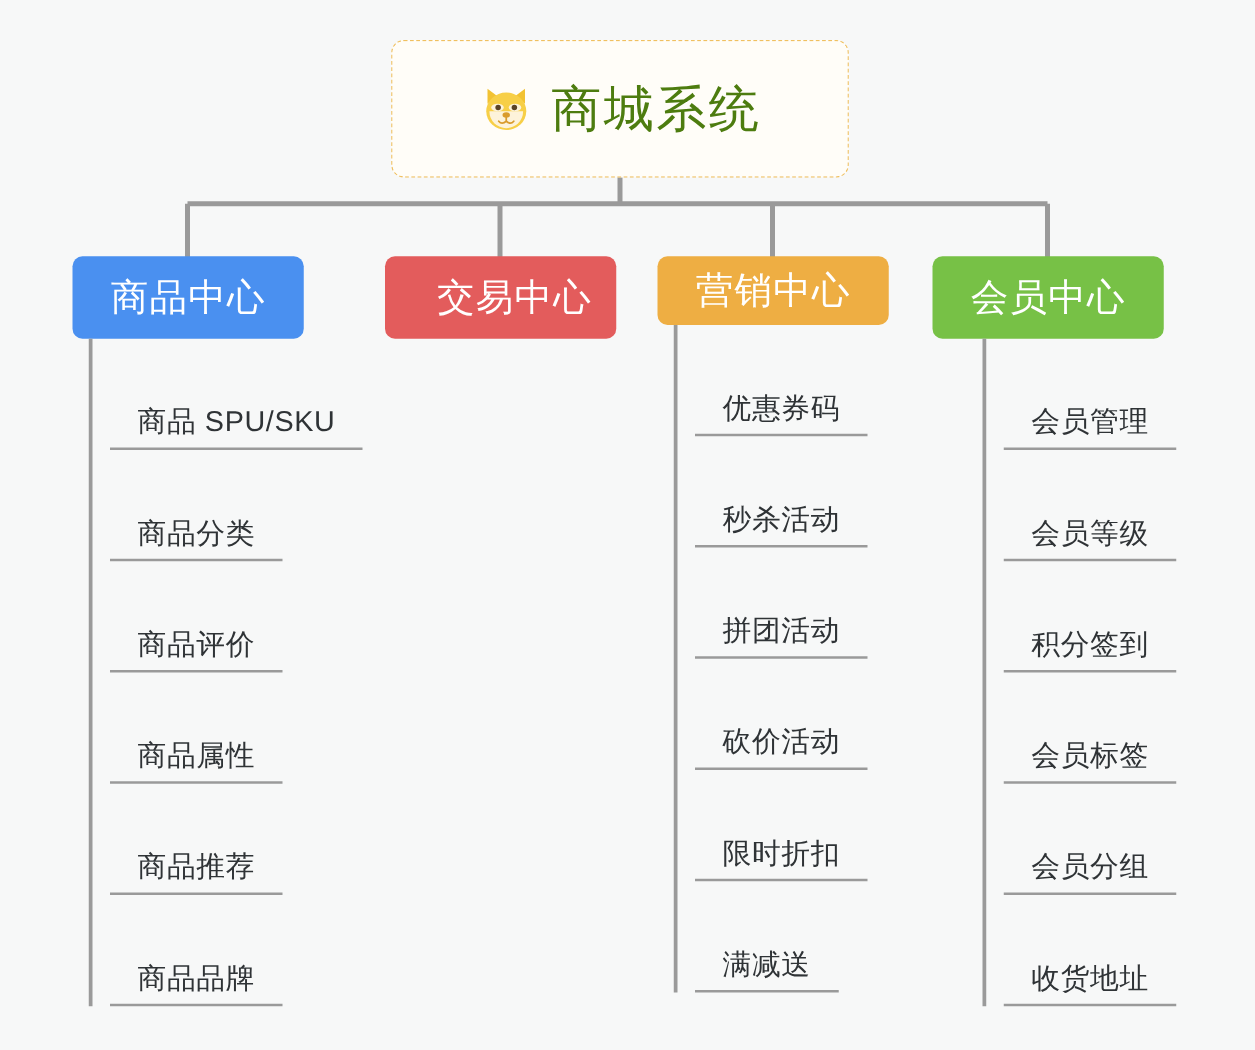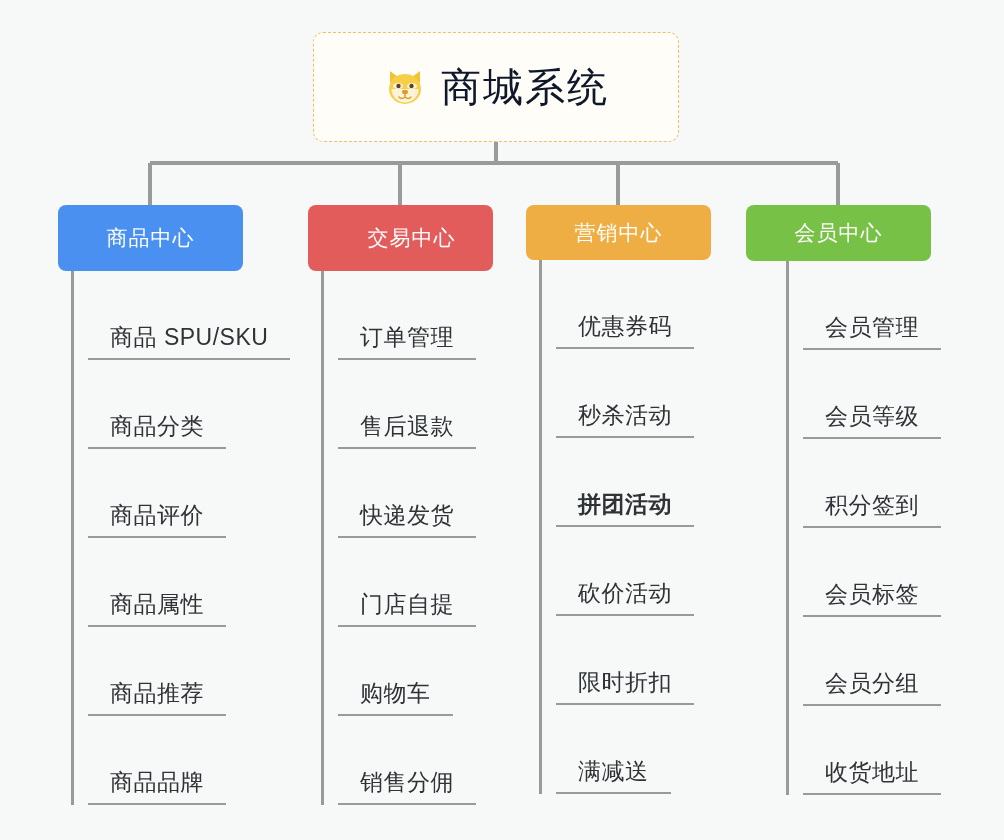--- a/index.html
+++ b/index.html
@@ -63,21 +63,21 @@
   }
 
   
   .column {
     position: absolute;
     top: 205px;
   }
   .cat-header {
     border-radius: 8px;
     color: #ffffff;
-    font-size: 21px;
+    font-size: 30px;
     display: flex;
     align-items: center;
     justify-content: center;
     box-sizing: border-box;
     letter-spacing: 1px;
   }
 
   
   .leaves {
     position: relative;
@@ -104,21 +104,21 @@
 
   
   #col-0 { left: 58px;  width: 250px; }
   #col-1 { left: 308px; width: 220px; }
   #col-2 { left: 526px; width: 220px; }
   #col-3 { left: 746px; width: 220px; }
 
   #col-0 .cat-header { width: 185px; height: 66px; background: #4a90f0; }
   #col-1 .cat-header { width: 185px; height: 66px; background: #e35c5c; }
   #col-2 .cat-header { width: 185px; height: 55px; background: #eeae43; }
-  #col-3 .cat-header { width: 185px; height: 56px; background: #77c146; }
+  #col-3 .cat-header { width: 185px; height: 66px; background: #77c146; }
 
   #col-0 .leaves { margin-left: 13px; }
   #col-1 .leaves { margin-left: 13px; }
   #col-2 .leaves { margin-left: 13px; }
   #col-3 .leaves { margin-left: 13px; }
 </style>
 </head>
 <body style="background: rgb(247, 248, 248);">
 
 <div id="mindmap">
@@ -143,21 +143,21 @@
         <ellipse cx="22" cy="24" rx="16" ry="15" fill="#f7cf47"></ellipse>
         <path d="M8.5 24 a13.5 13.5 0 0 0 27 0 z" fill="#fdf3da"></path>
         <ellipse cx="15" cy="21" rx="5" ry="3" fill="#fdf3da"></ellipse>
         <ellipse cx="29" cy="21" rx="5" ry="3" fill="#fdf3da"></ellipse>
         <ellipse cx="15.5" cy="21" rx="2.2" ry="2.2" fill="#5a4327"></ellipse>
         <ellipse cx="28.5" cy="21" rx="2.2" ry="2.2" fill="#5a4327"></ellipse>
         <ellipse cx="22" cy="27" rx="3" ry="2.2" fill="#d99b2c"></ellipse>
         <path d="M22 29 L22 32 M22 32 q-3.5 3 -6 0 M22 32 q3.5 3 6 0" stroke="#d99b2c" stroke-width="1.4" fill="none" stroke-linecap="round"></path>
       </svg>
     </span>
-    <span class="root-title" style="color: #0f172a;">商城系统</span>
+    <span class="root-title" style="color: #4d7c0f;">商城系统</span>
   </div>
 
   <div class="column" id="col-0">
     <div class="cat-header" style="background: rgb(74, 144, 240);">商品中心</div>
     <div class="leaves" style="border-left-color: rgb(154, 154, 154);">
       <div class="leaf">
           <span class="leaf-label" style="border-bottom-color: rgb(154, 154, 154);">商品 SPU/SKU</span>
         </div>
       <div class="leaf">
           <span class="leaf-label" style="border-bottom-color: rgb(154, 154, 154);">商品分类</span>
@@ -172,53 +172,33 @@
           <span class="leaf-label" style="border-bottom-color: rgb(154, 154, 154);">商品推荐</span>
         </div>
       <div class="leaf">
           <span class="leaf-label" style="border-bottom-color: rgb(154, 154, 154);">商品品牌</span>
         </div>
     </div>
   </div>
 
   <div class="column" id="col-1">
     <div class="cat-header" style="background: rgb(227, 92, 92); padding-left: 22px;">交易中心</div>
-    <div class="leaves" style="border-left-color: rgb(154, 154, 154);">
-      <div class="leaf">
-          <span class="leaf-label" style="border-bottom-color: rgb(154, 154, 154);">订单管理</span>
-        </div>
-      <div class="leaf">
-          <span class="leaf-label" style="border-bottom-color: rgb(154, 154, 154);">售后退款</span>
-        </div>
-      <div class="leaf">
-          <span class="leaf-label" style="border-bottom-color: rgb(154, 154, 154);">快递发货</span>
-        </div>
-      <div class="leaf">
-          <span class="leaf-label" style="border-bottom-color: rgb(154, 154, 154);">门店自提</span>
-        </div>
-      <div class="leaf">
-          <span class="leaf-label" style="border-bottom-color: rgb(154, 154, 154);">购物车</span>
-        </div>
-      <div class="leaf">
-          <span class="leaf-label" style="border-bottom-color: rgb(154, 154, 154);">销售分佣</span>
-        </div>
-    </div>
   </div>
 
   <div class="column" id="col-2">
     <div class="cat-header" style="background: rgb(238, 174, 67);">营销中心</div>
     <div class="leaves" style="border-left-color: rgb(154, 154, 154);">
       <div class="leaf">
           <span class="leaf-label" style="border-bottom-color: rgb(154, 154, 154);">优惠券码</span>
         </div>
       <div class="leaf">
           <span class="leaf-label" style="border-bottom-color: rgb(154, 154, 154);">秒杀活动</span>
         </div>
       <div class="leaf">
-          <span class="leaf-label" style="border-bottom-color: rgb(154, 154, 154); font-weight: bold;">拼团活动</span>
+          <span class="leaf-label" style="border-bottom-color: rgb(154, 154, 154);">拼团活动</span>
         </div>
       <div class="leaf">
           <span class="leaf-label" style="border-bottom-color: rgb(154, 154, 154);">砍价活动</span>
         </div>
       <div class="leaf">
           <span class="leaf-label" style="border-bottom-color: rgb(154, 154, 154);">限时折扣</span>
         </div>
       <div class="leaf">
           <span class="leaf-label" style="border-bottom-color: rgb(154, 154, 154);">满减送</span>
         </div>

